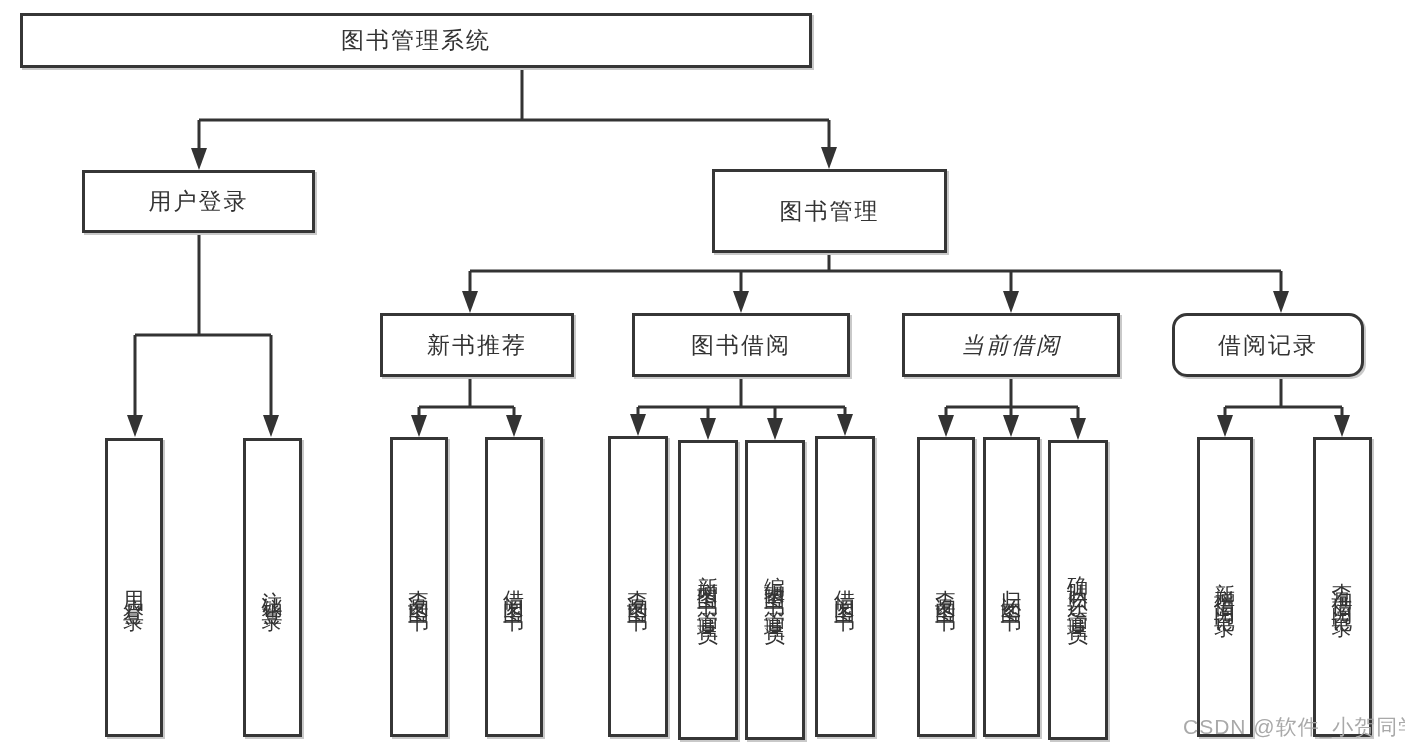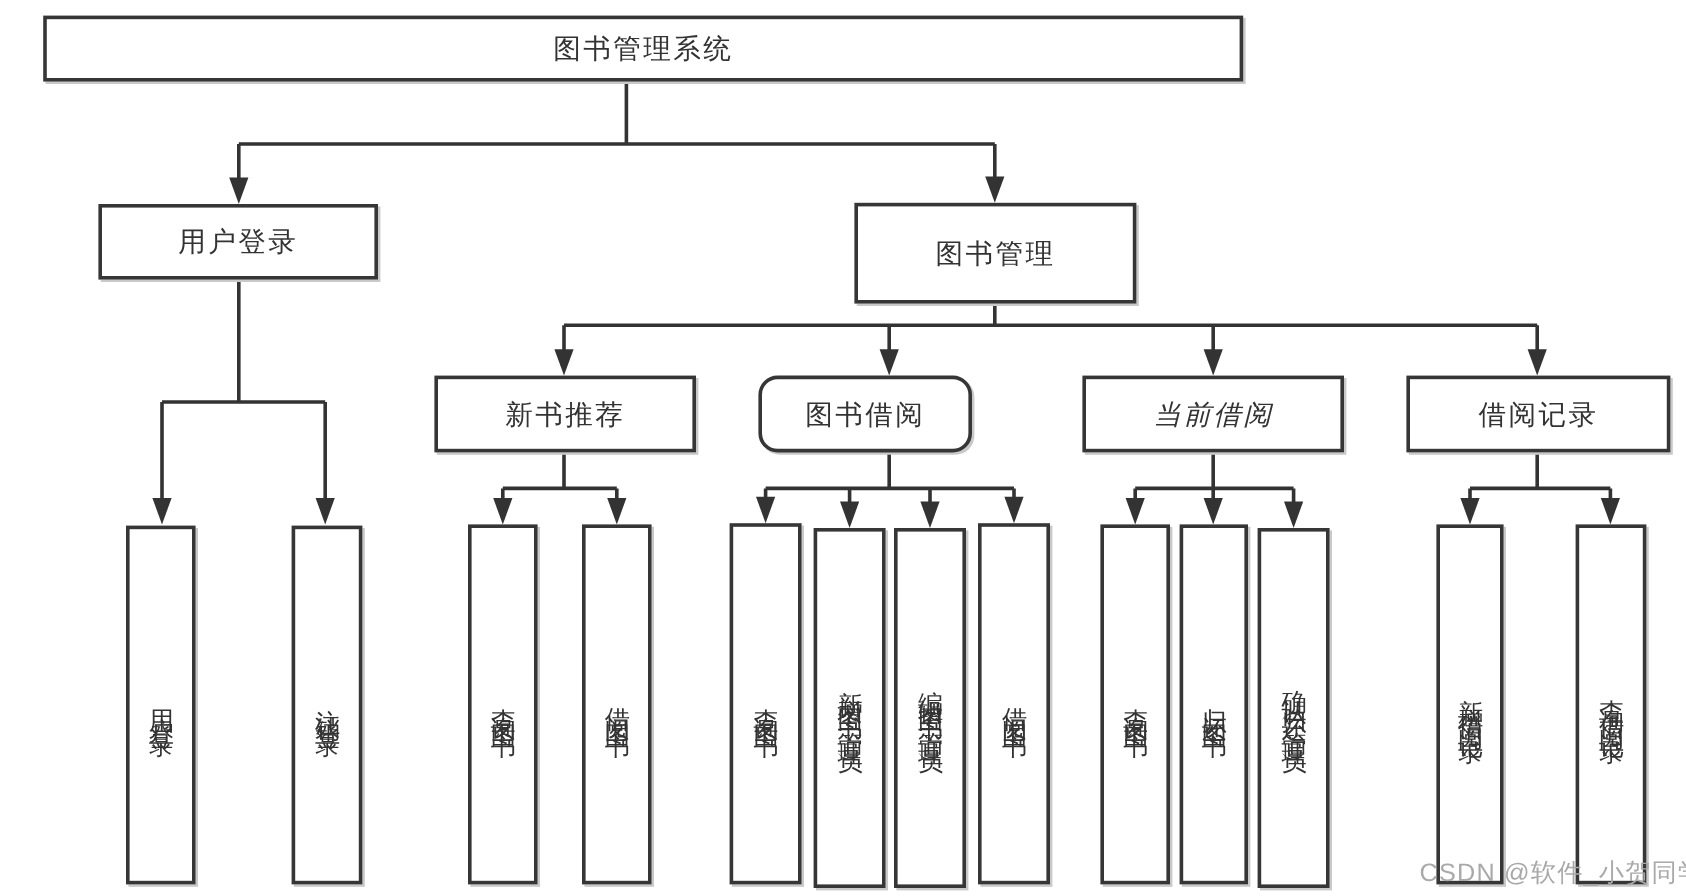--- a/index.html
+++ b/index.html
@@ -61,29 +61,29 @@
       <polygon points="767,418 783,418 775,440"></polygon>
       <polygon points="837,414 853,414 845,436"></polygon>
       <polygon points="938,415 954,415 946,437"></polygon>
       <polygon points="1003,415 1019,415 1011,437"></polygon>
       <polygon points="1070,418 1086,418 1078,440"></polygon>
       <polygon points="1217,415 1233,415 1225,437"></polygon>
       <polygon points="1334,415 1350,415 1342,437"></polygon>
     </g>
   </svg>
 
-  <div class="node h" style="left:36px;top:13px;width:1000px;height:55px;">图书管理系统</div>
+  <div class="node h" style="left:20px;top:13px;width:792px;height:55px;">图书管理系统</div>
 
   <div class="node h" style="left:82px;top:170px;width:233px;height:63px;">用户登录</div>
   <div class="node h" style="left:712px;top:169px;width:235px;height:84px;">图书管理</div>
 
-  <div class="node h" style="left:362px;top:313px;width:218px;height:64px;">新书推荐</div>
-  <div class="node h" style="left:632px;top:313px;width:178px;height:64px;border-radius:16px;">图书借阅</div>
+  <div class="node h" style="left:380px;top:313px;width:194px;height:64px;">新书推荐</div>
+  <div class="node h" style="left:632px;top:313px;width:218px;height:64px;">图书借阅</div>
   <div class="node h" style="left:902px;top:313px;width:218px;height:64px;font-style:italic;">当前借阅</div>
-  <div class="node h" style="left:1172px;top:313px;width:220px;height:64px;">借阅记录</div>
+  <div class="node h" style="left:1172px;top:313px;width:192px;height:64px;border-radius:15px;">借阅记录</div>
 
   <div class="node v" style="left:105px;top:438px;width:58px;height:299px;">用户登录</div>
   <div class="node v" style="left:243px;top:438px;width:59px;height:299px;">注销登录</div>
 
   <div class="node v" style="left:390px;top:437px;width:58px;height:300px;">查询图书</div>
   <div class="node v" style="left:485px;top:437px;width:58px;height:300px;">借阅图书</div>
 
   <div class="node v" style="left:608px;top:436px;width:60px;height:301px;">查询图书</div>
   <div class="node v" style="left:678px;top:440px;width:60px;height:300px;">新增图书（管理员）</div>
   <div class="node v" style="left:745px;top:440px;width:60px;height:300px;">编辑图书（管理员）</div>

